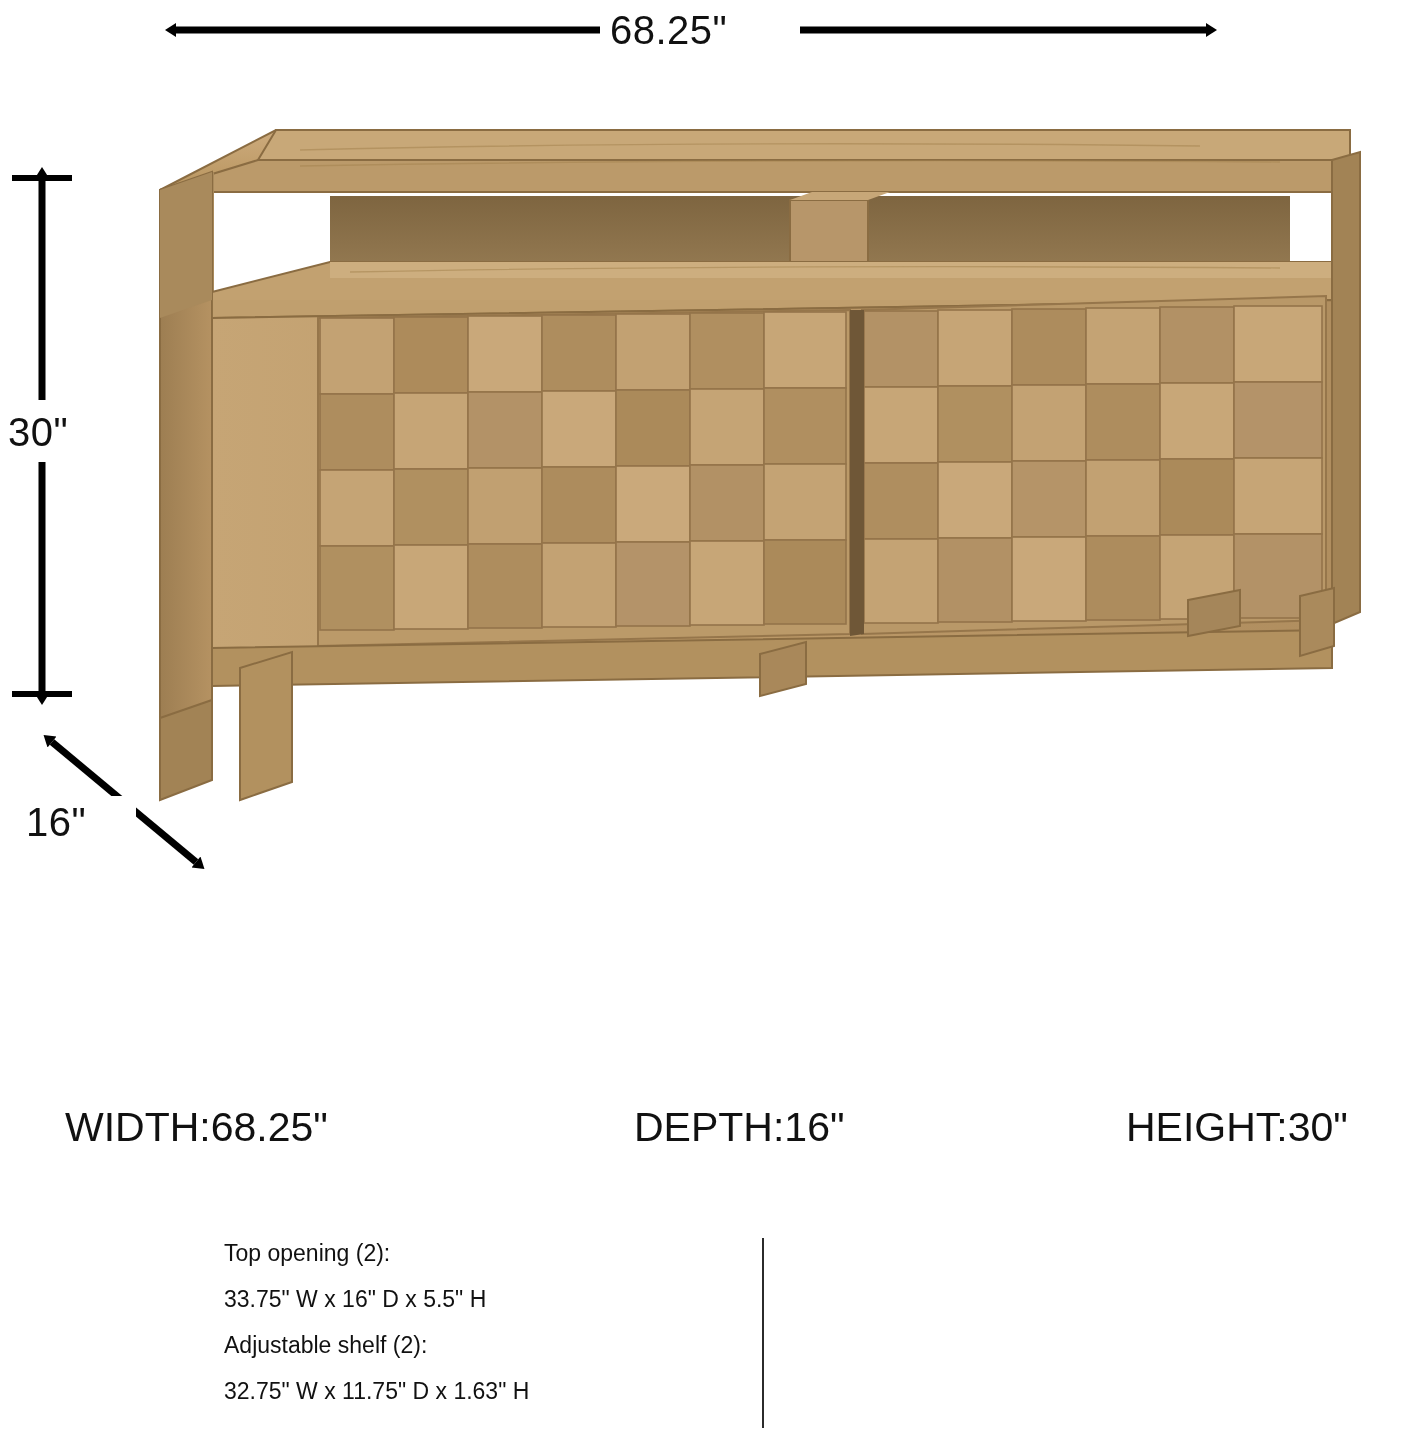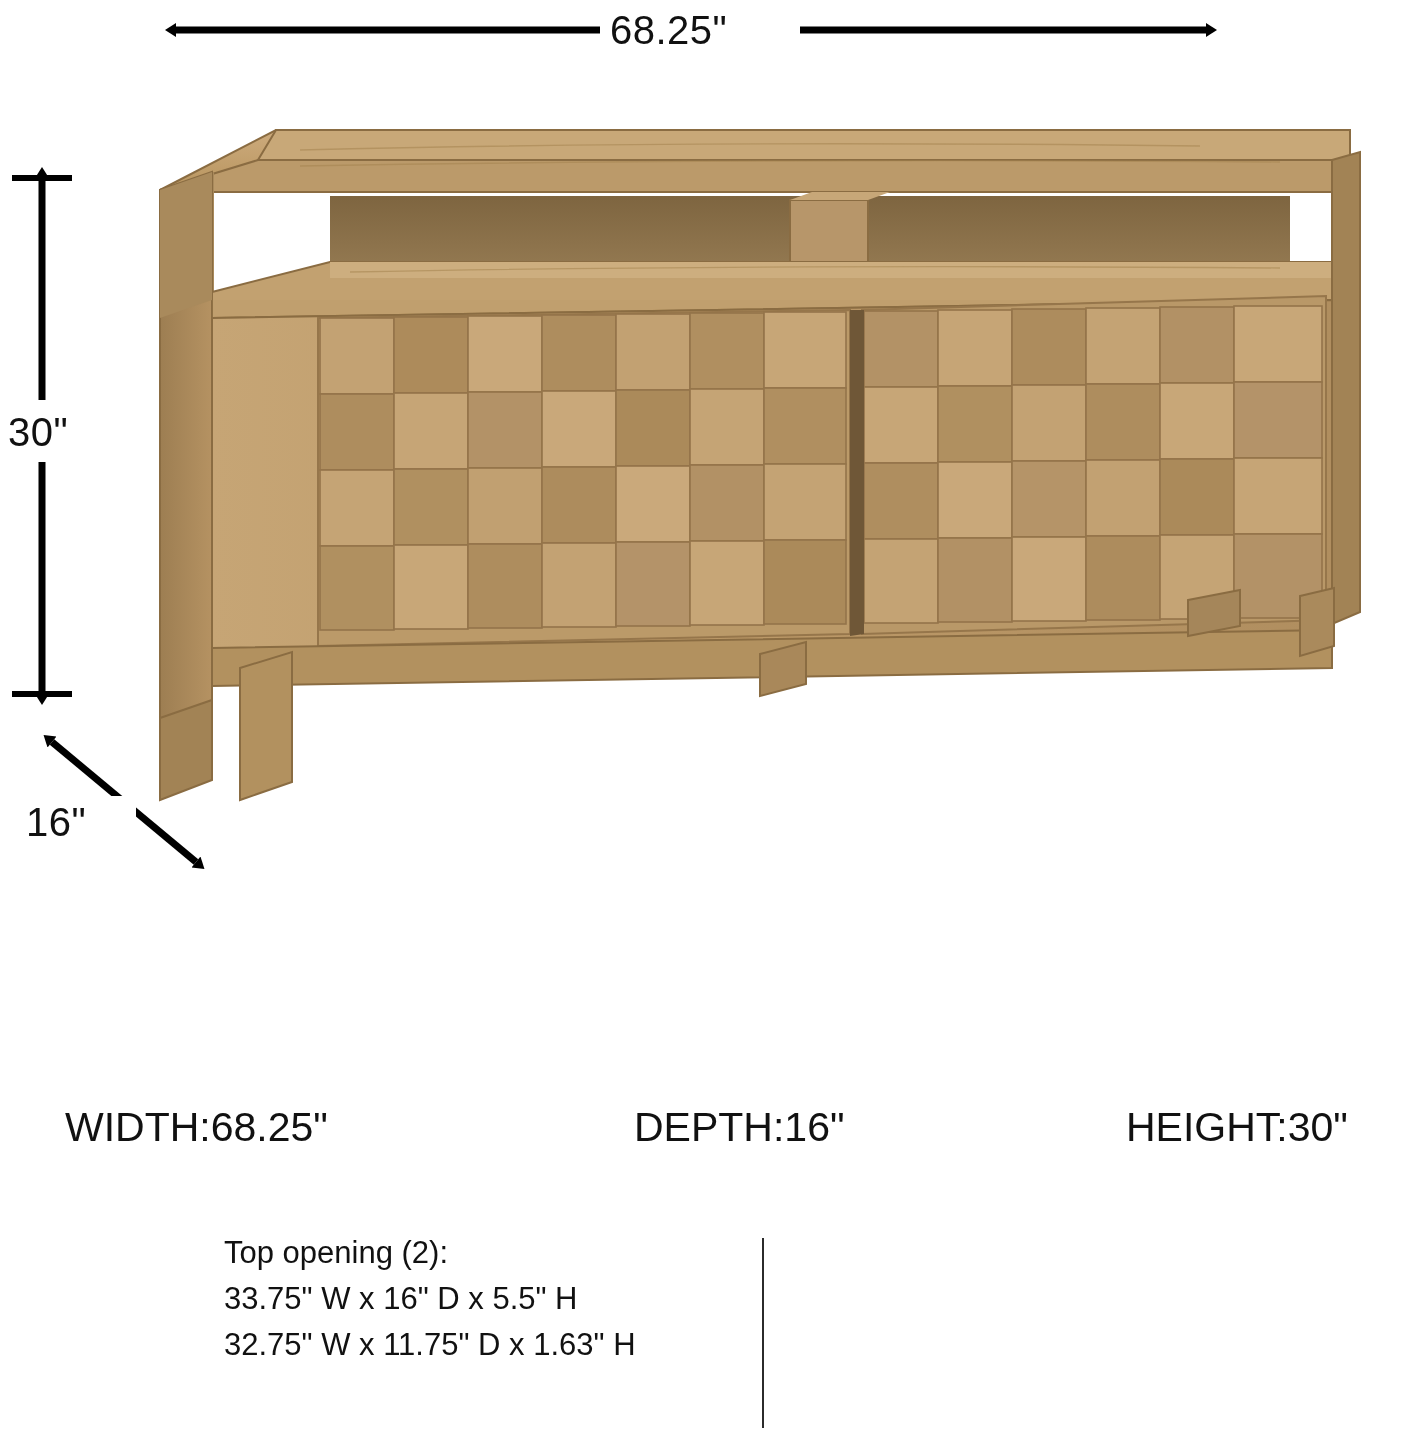--- a/index.html
+++ b/index.html
@@ -60,21 +60,21 @@
     position: absolute;
     left: 0;
     top: 1230px;
     width: 1407px;
     height: 200px;
   }
   .spec-col { position: absolute; }
   #spec-col-left  { left: 224px; top: 0; width: 470px; }
   #spec-col-right { left: 897px; top: 0; width: 470px; }
   .spec-line {
-    font-size: 31px;
+    font-size: 23px;
     line-height: 46px;
     color: #111;
     white-space: nowrap;
   }
   #spec-divider {
     position: absolute;
     left: 762px;
     top: 1238px;
     width: 2px;
     height: 190px;
@@ -250,15 +250,16 @@
   <div class="headline-item" id="headline-depth">DEPTH:16"</div>
   <div class="headline-item" id="headline-height">HEIGHT:30"</div>
 </div>
 
 <div id="spec-divider"></div>
 
 <div id="spec-details">
   <div class="spec-col" id="spec-col-left">
     <div class="spec-line">Top opening (2):</div>
     <div class="spec-line">33.75" W x 16" D x 5.5" H</div>
+    <div class="spec-line">Adjustable shelf (2):</div>
     <div class="spec-line">32.75" W x 11.75" D x 1.63" H</div>
   </div>
 </div>
 
 </body></html>

